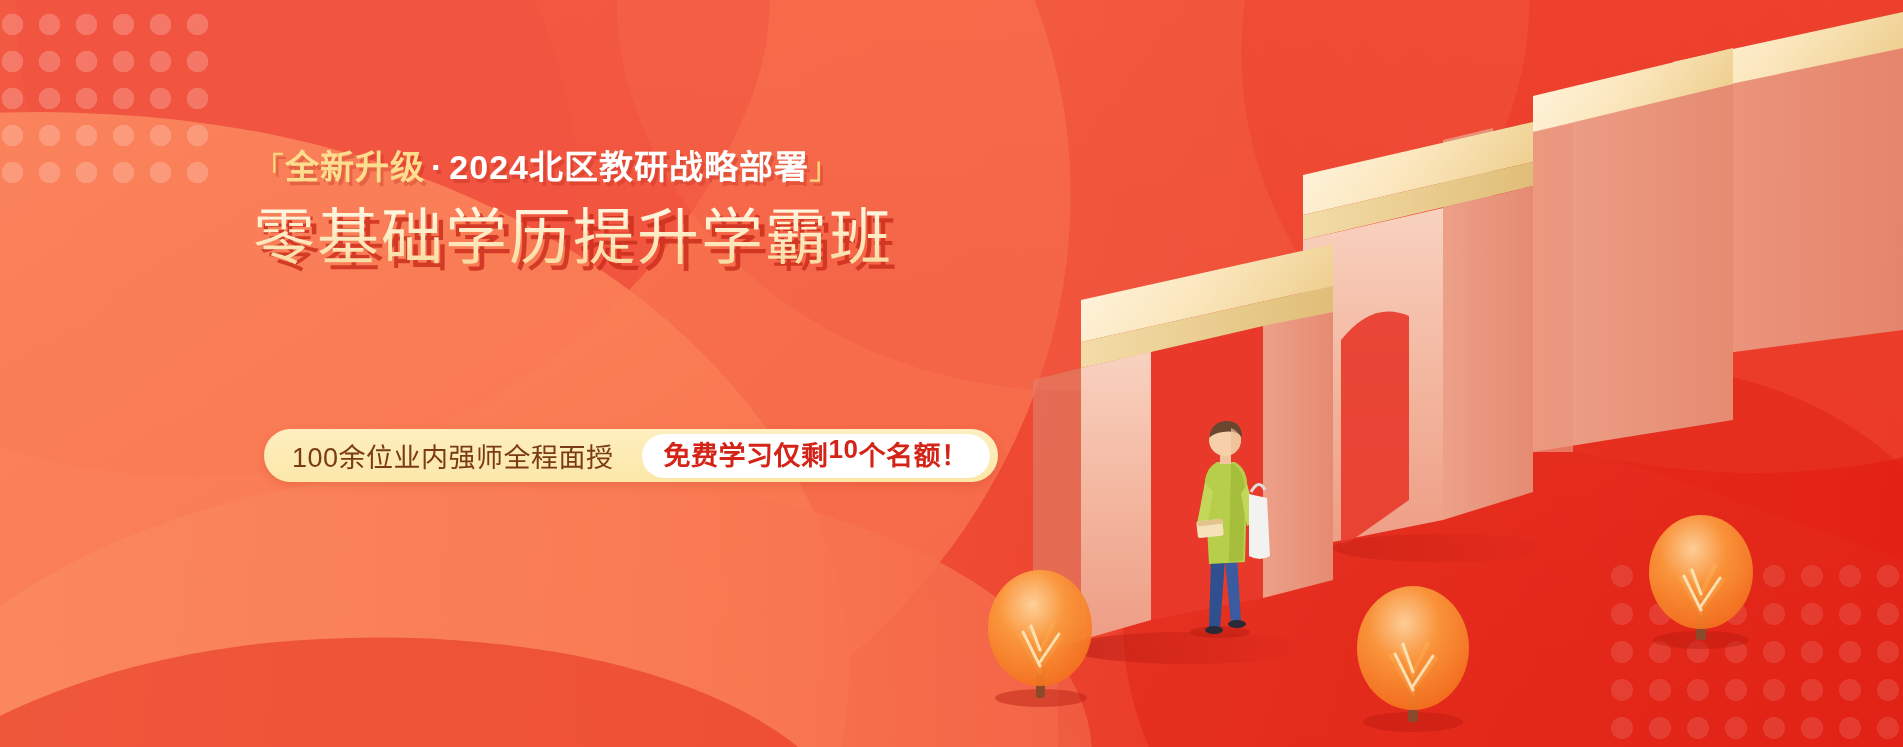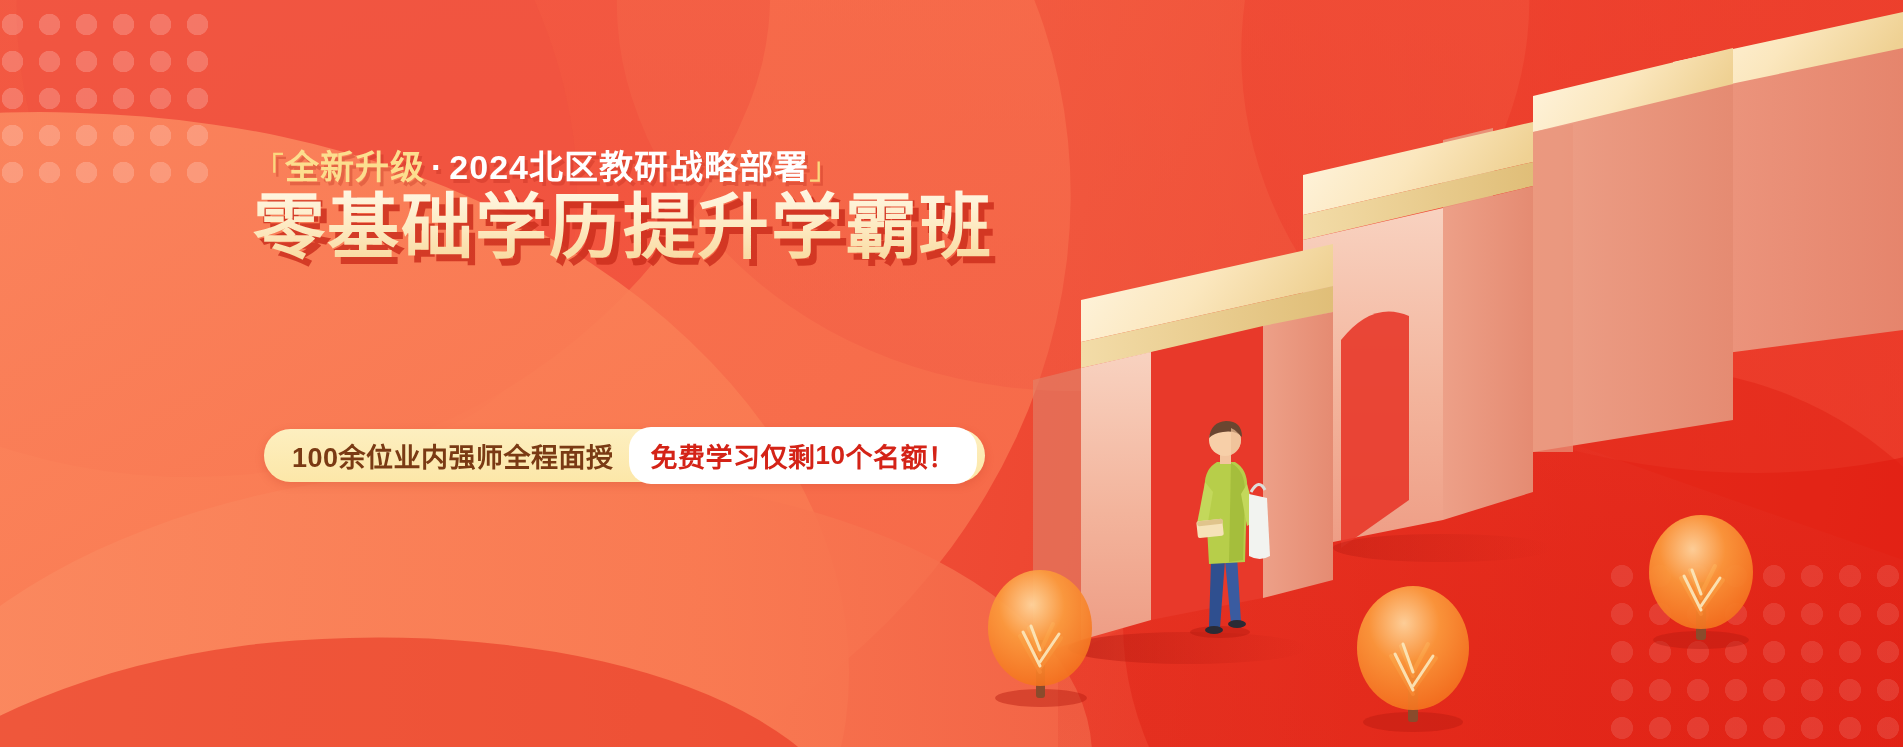--- a/index.html
+++ b/index.html
@@ -127,22 +127,23 @@
     line-height:1.25;
     text-shadow:3px 4px 0 rgba(183,38,22,.30);
   }
   .subtitle .brk{ color:#FBD77E; font-weight:400; font-size:31px; }
   .subtitle .gold{ color:#FCDE8E; }
   .subtitle .white{ color:#FFFFFF; }
   .subtitle .dot-sep{ color:#FFFFFF; padding:0 6px; }
 
   
   .headline{
-    font-size:72px;
-    font-weight:700;
+    margin-top:16px;
+    font-size:62px;
+    font-weight:400;
     line-height:1.08;
     white-space:nowrap;
     color:#FCE9C4;
     letter-spacing:2px;
     background:linear-gradient(180deg,#FFF7E4 0%,#FDEAC2 48%,#F8D79A 100%);
     -webkit-background-clip:text;
     background-clip:text;
     -webkit-text-fill-color:transparent;
     filter:drop-shadow(6px 7px 0 rgba(205,47,29,.85));
   }
@@ -156,31 +157,30 @@
     align-items:center;
     background:linear-gradient(180deg,#FDEFC0 0%,#FCE7A8 100%);
     border-radius:27px;
     padding:0 8px 0 28px;
     box-shadow:0 3px 10px rgba(170,40,20,.18);
     z-index:40;
   }
   .pill-left{
     color:#7A3A14;
     font-size:27px;
-    font-weight:700;
+    font-weight:400;
     letter-spacing:.5px;
     white-space:nowrap;
-    padding-right:15px;
+    padding-right:28px;
   }
   .pill-right{
     background:#FFFFFF;
     border-radius:22px;
-    height:57px;
+    height:44px;
     display:flex;
-    align-items:center;
     padding:0 22px;
     color:#D42317;
     font-size:27px;
     font-weight:800;
     letter-spacing:.5px;
     white-space:nowrap;
   }
   .pill-right .num{ font-size:26px; font-weight:900; }
 
   

